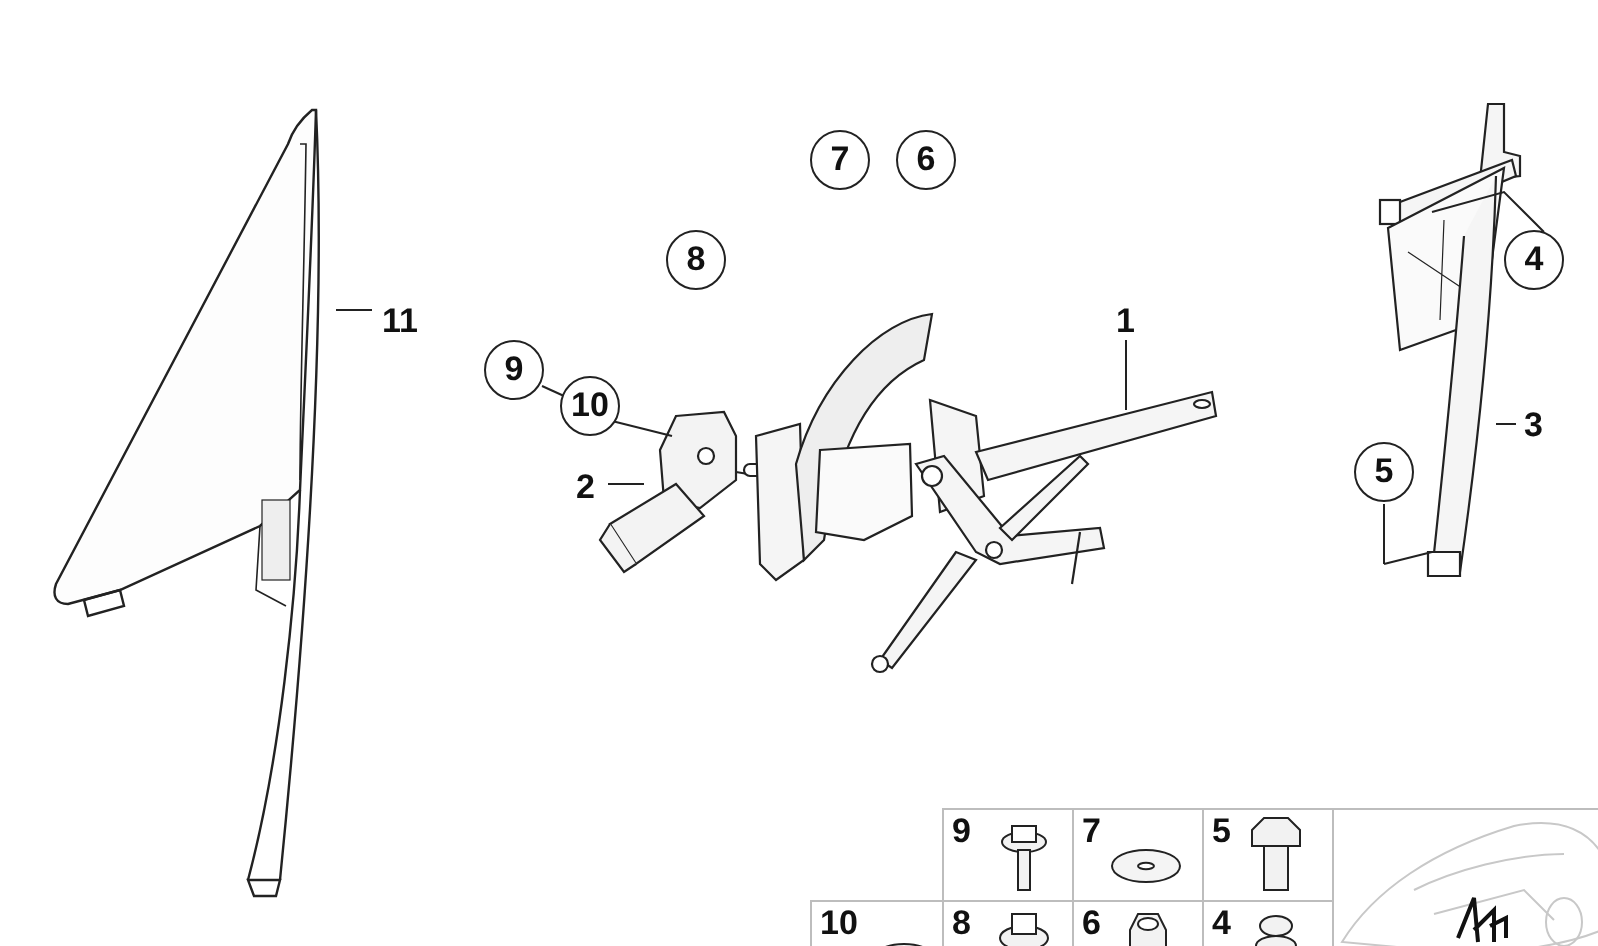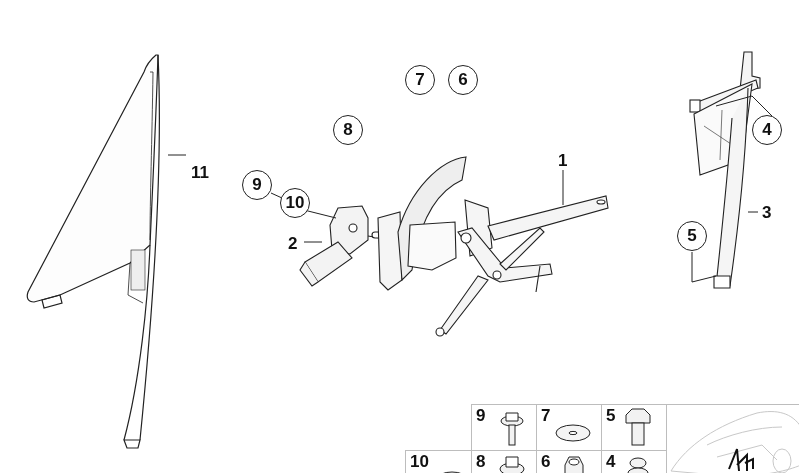--- a/index.html
+++ b/index.html
@@ -68,21 +68,21 @@
       <path d="M704,126 L740,150 M722,110 L720,160" stroke-width="0.6"></path>
       <path d="M748,88 C746,160 738,230 730,286 L716,286 C722,230 728,170 732,118"></path>
       <path d="M714,276 L730,276 L730,288 L714,288 Z" fill="#fff"></path>
     </g>
     <line x1="748" y1="212" x2="758" y2="212" stroke="#222" stroke-width="1"></line>
     <path d="M716,106 L752,96 L772,116" fill="none" stroke="#222" stroke-width="1"></path>
     <line x1="692" y1="252" x2="692" y2="282" stroke="#222" stroke-width="1"></line>
     <line x1="692" y1="282" x2="716" y2="276" stroke="#222" stroke-width="1"></line>
   </svg>
 
-  <span class="label" style="left:191px;top:164px">11</span>
+  <span class="label" style="left:191px;top:152px">11</span>
   <span class="label" style="left:288px;top:235px">2</span>
   <span class="label" style="left:558px;top:152px">1</span>
   <span class="label" style="left:762px;top:204px">3</span>
 
   <div class="callout" style="left:405px;top:65px">
       <span>7</span>
     </div>
   <div class="callout" style="left:448px;top:65px">
       <span>6</span>
     </div>

